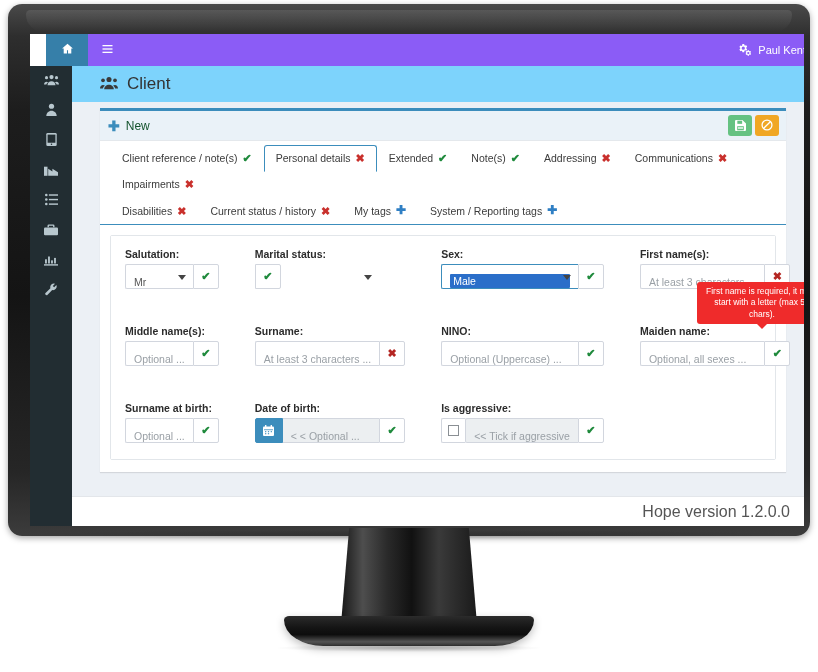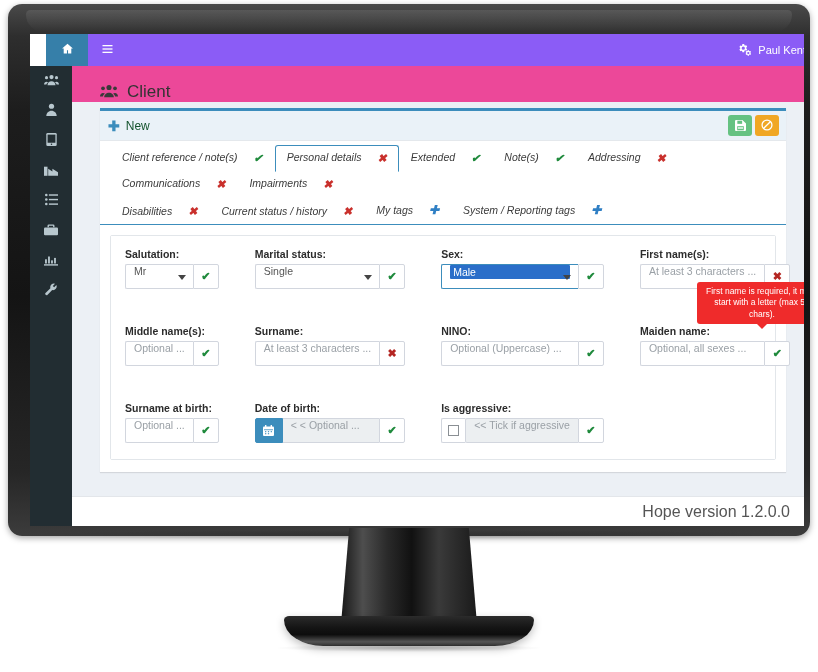--- a/index.html
+++ b/index.html
@@ -93,22 +93,22 @@
   .side-item svg { fill: #b8c7ce; }
 
   #content {
     position: absolute; left: 42px; top: 32px; width: 732px; height: 460px;
     background: #ecf0f5;
   }
 
   
   #page-head {
     position: absolute; left: 0; top: 0; width: 732px; height: 36px;
-    background: #ec4899;
-    display: flex; align-items: flex-end; padding-left: 28px; gap: 9px;
+    background: #7dd3fc;
+    display: flex; align-items: center; padding-left: 28px; gap: 9px;
   }
   #page-title { font-size: 17px; color: #333; font-weight: normal; }
 
   
   #panel {
     position: absolute; left: 28px; top: 42px; width: 686px;
     background: #fff;
     border-top: 3px solid #3c8dbc;
     box-shadow: 0 1px 1px rgba(0,0,0,.1);
   }
@@ -133,26 +133,25 @@
   
   #tabs {
     padding: 4px 10px 0 10px;
     border-bottom: 1px solid #3c8dbc;
     background: #fff;
   }
   .tabrow { display: flex; flex-wrap: wrap; align-items: flex-end; }
   .tab {
     font-size: 10.5px; color: #3b3b3b;
     padding: 6px 11px 7px 11px;
-    display: flex; align-items: center; gap: 16px;
+    display: flex; align-items: flex-end; gap: 5px;
     cursor: pointer; white-space: nowrap;
     border: 1px solid transparent;
     margin-bottom: -1px;
     line-height: 1.1;
-    font-style: italic;
   }
   .tab.active {
     background: #fff;
     border: 1px solid #3c8dbc;
     border-bottom-color: #fff;
     border-radius: 3px 3px 0 0;
   }
   .mark-ok { color: #1f8a3c; font-weight: bold; font-size: 11px; }
   .mark-x  { color: #c9302c; font-weight: bold; font-size: 11px; }
   .mark-plus { color: #2f7fc4; font-weight: bold; font-size: 12px; }
@@ -183,21 +182,21 @@
   }
   .input-group { display: flex; height: 25px; position: relative; }
   .ctl {
     flex: 1 1 auto;
     border: 1px solid #d2d6de;
     border-right: none;
     border-radius: 2px 0 0 2px;
     font-size: 10.5px;
     color: #9aa0a6;
     padding: 0 8px;
-    display: flex; align-items: flex-start;
+    display: flex; align-items: flex-end;
     background: #fff;
     min-width: 0;
     overflow: hidden;
     white-space: nowrap;
   }
   .ctl.value-dark { color: #555; }
   .addon {
     width: 26px;
     border: 1px solid #d2d6de;
     border-radius: 0 2px 2px 0;
@@ -495,23 +494,20 @@
                   </div>
                   <div class="caret"></div>
                   <div class="addon ok">
                     <span>✔</span>
                   </div>
                 </div>
               </div>
               <div>
                 <div class="field-label">Marital status:</div>
                 <div class="input-group">
-                  <div class="ctl value-dark">
-                    <span>Single</span>
-                  </div>
                   <div class="caret"></div>
                   <div class="addon ok">
                     <span>✔</span>
                   </div>
                 </div>
               </div>
               <div>
                 <div class="field-label">Sex:</div>
                 <div class="input-group select-focus">
                   <div class="ctl">

